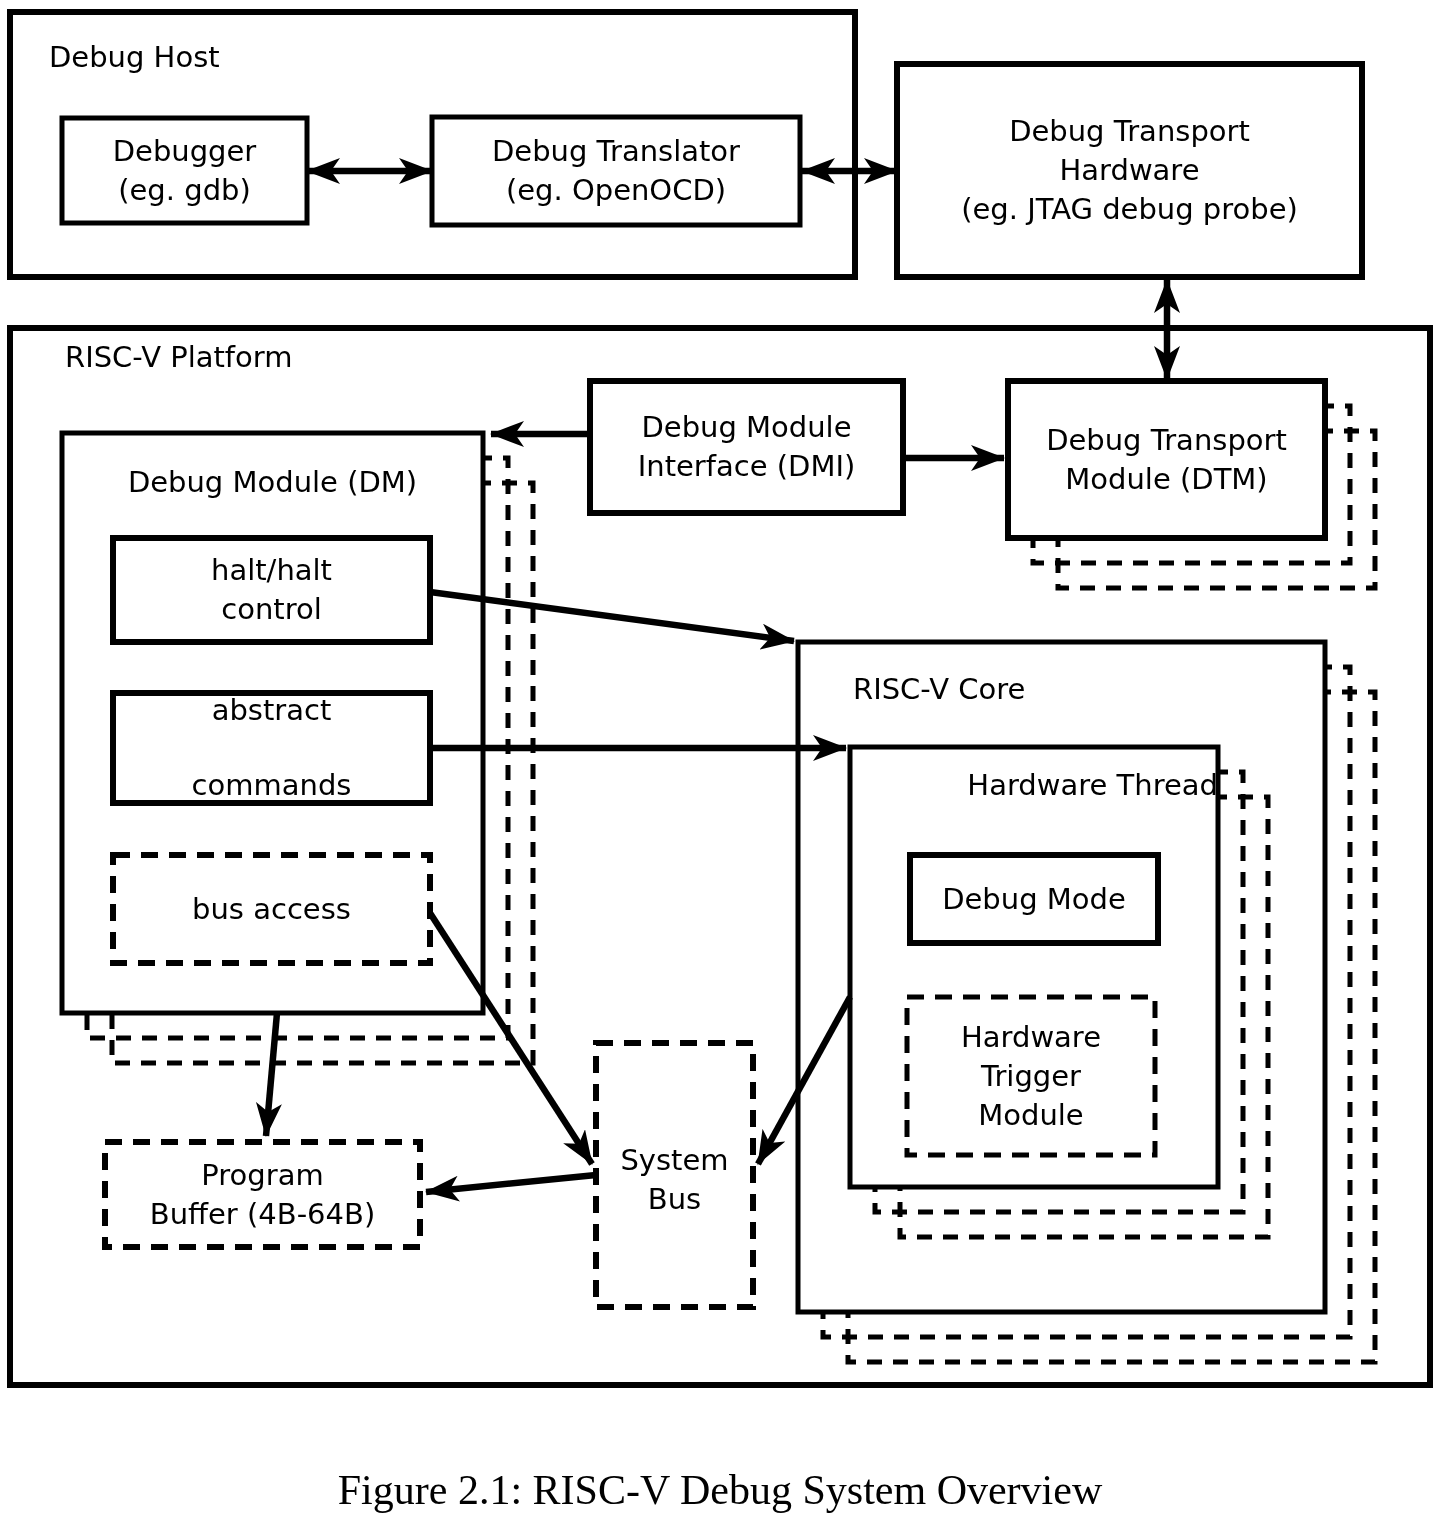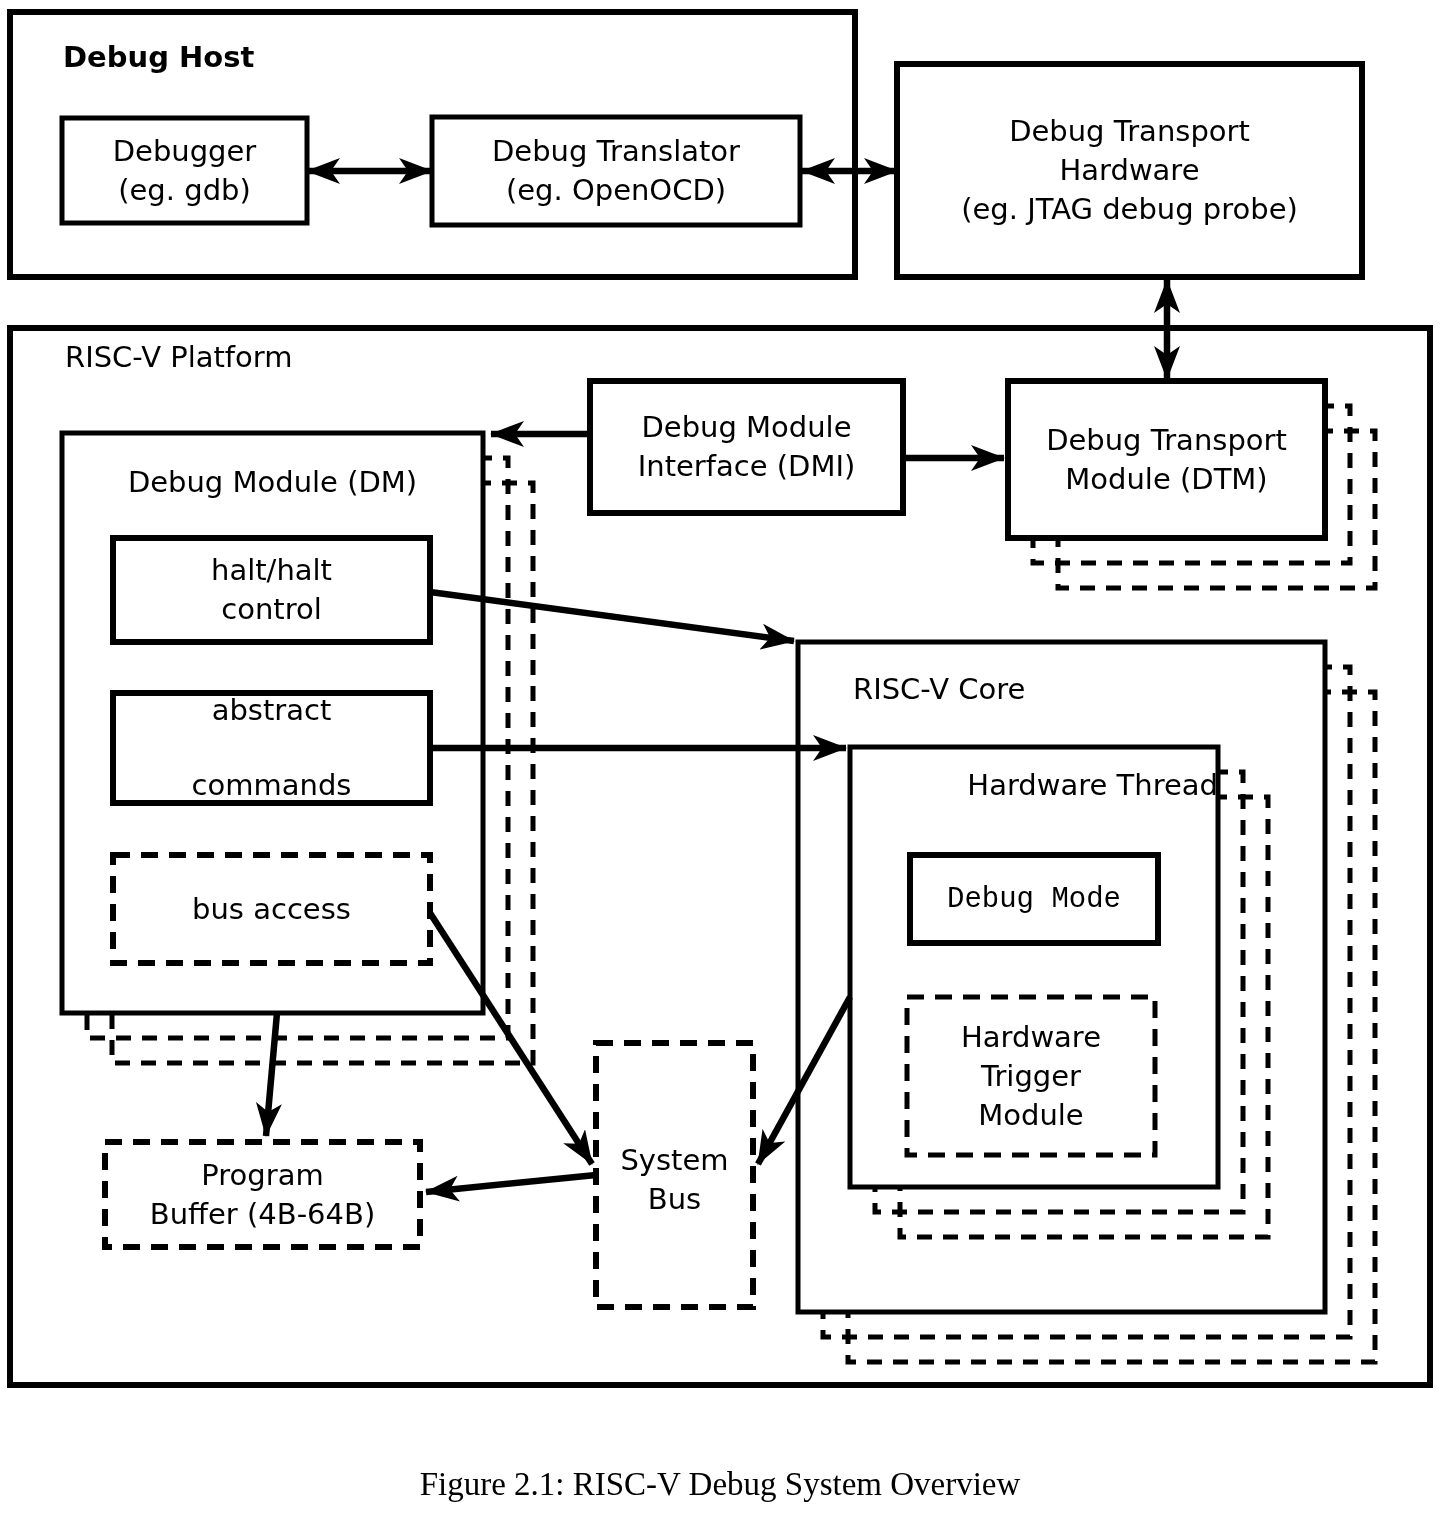--- a/index.html
+++ b/index.html
@@ -31,21 +31,21 @@
     line-height: 34px;
     white-space: nowrap;
     pointer-events: none;
   }
   #caption {
     position: absolute;
     left: 0; top: 1466px;
     width: 1440px;
     text-align: center;
     font-family: "Liberation Serif", "DejaVu Serif", serif;
-    font-size: 33px;
+    font-size: 42px;
     pointer-events: none;
   }
 </style>
 </head>
 <body>
 
 <div id="stage">
 
   <svg id="diagram-svg" width="1440" height="1513" viewBox="0 0 1440 1513">
     <defs>
@@ -93,21 +93,21 @@
     <line x1="588" y1="434" x2="491" y2="434" stroke="#000000" stroke-width="6.5" marker-end="url(#ah)"></line>
     <line x1="905" y1="458" x2="1004" y2="458" stroke="#000000" stroke-width="6.5" marker-end="url(#ah)"></line>
     <line x1="430" y1="592" x2="794" y2="641" stroke="#000000" stroke-width="6.5" marker-end="url(#ah)"></line>
     <line x1="430" y1="748" x2="846" y2="748" stroke="#000000" stroke-width="6.5" marker-end="url(#ah)"></line>
     <line x1="430" y1="913" x2="592" y2="1164" stroke="#000000" stroke-width="6.5" marker-end="url(#ah)"></line>
     <line x1="277" y1="1013" x2="266" y2="1136" stroke="#000000" stroke-width="6.5" marker-end="url(#ah)"></line>
     <line x1="596" y1="1175" x2="426" y2="1192" stroke="#000000" stroke-width="6.5" marker-end="url(#ah)"></line>
     <line x1="850" y1="997" x2="758" y2="1164" stroke="#000000" stroke-width="6.5" marker-end="url(#ah)"></line>
   </svg>
 
-  <div class="corner-title" style="left:63px; top:40px;font-weight:bold;">Debug Host</div>
+  <div class="corner-title" style="left:49px; top:40px;">Debug Host</div>
 
   <div class="label" style="left:62px; top:118px; width:245px; height:105px;">
     <div>Debugger</div>
     <div>(eg. gdb)</div>
   </div>
 
   <div class="label" style="left:432px; top:117px; width:368px; height:108px;">
     <div>Debug Translator</div>
     <div>(eg. OpenOCD)</div>
   </div>
@@ -147,21 +147,21 @@
     <div>Debug Transport</div>
     <div>Module (DTM)</div>
   </div>
 
   <div class="corner-title" style="left:853px; top:672px;">RISC-V Core</div>
 
   <div class="label" style="left:850px; top:765px; width:368px; height:40px;align-items:flex-end;">
     <div>Hardware Thread</div>
   </div>
 
-  <div class="label" style="left:910px; top:855px; width:248px; height:88px;font-family:Liberation Mono, monospace;">
+  <div class="label" style="left:910px; top:855px; width:248px; height:88px;">
     <div>Debug Mode</div>
   </div>
 
   <div class="label" style="left:907px; top:997px; width:248px; height:158px;">
     <div>Hardware</div>
     <div>Trigger</div>
     <div>Module</div>
   </div>
 
   <div class="label" style="left:105px; top:1142px; width:315px; height:105px;">

